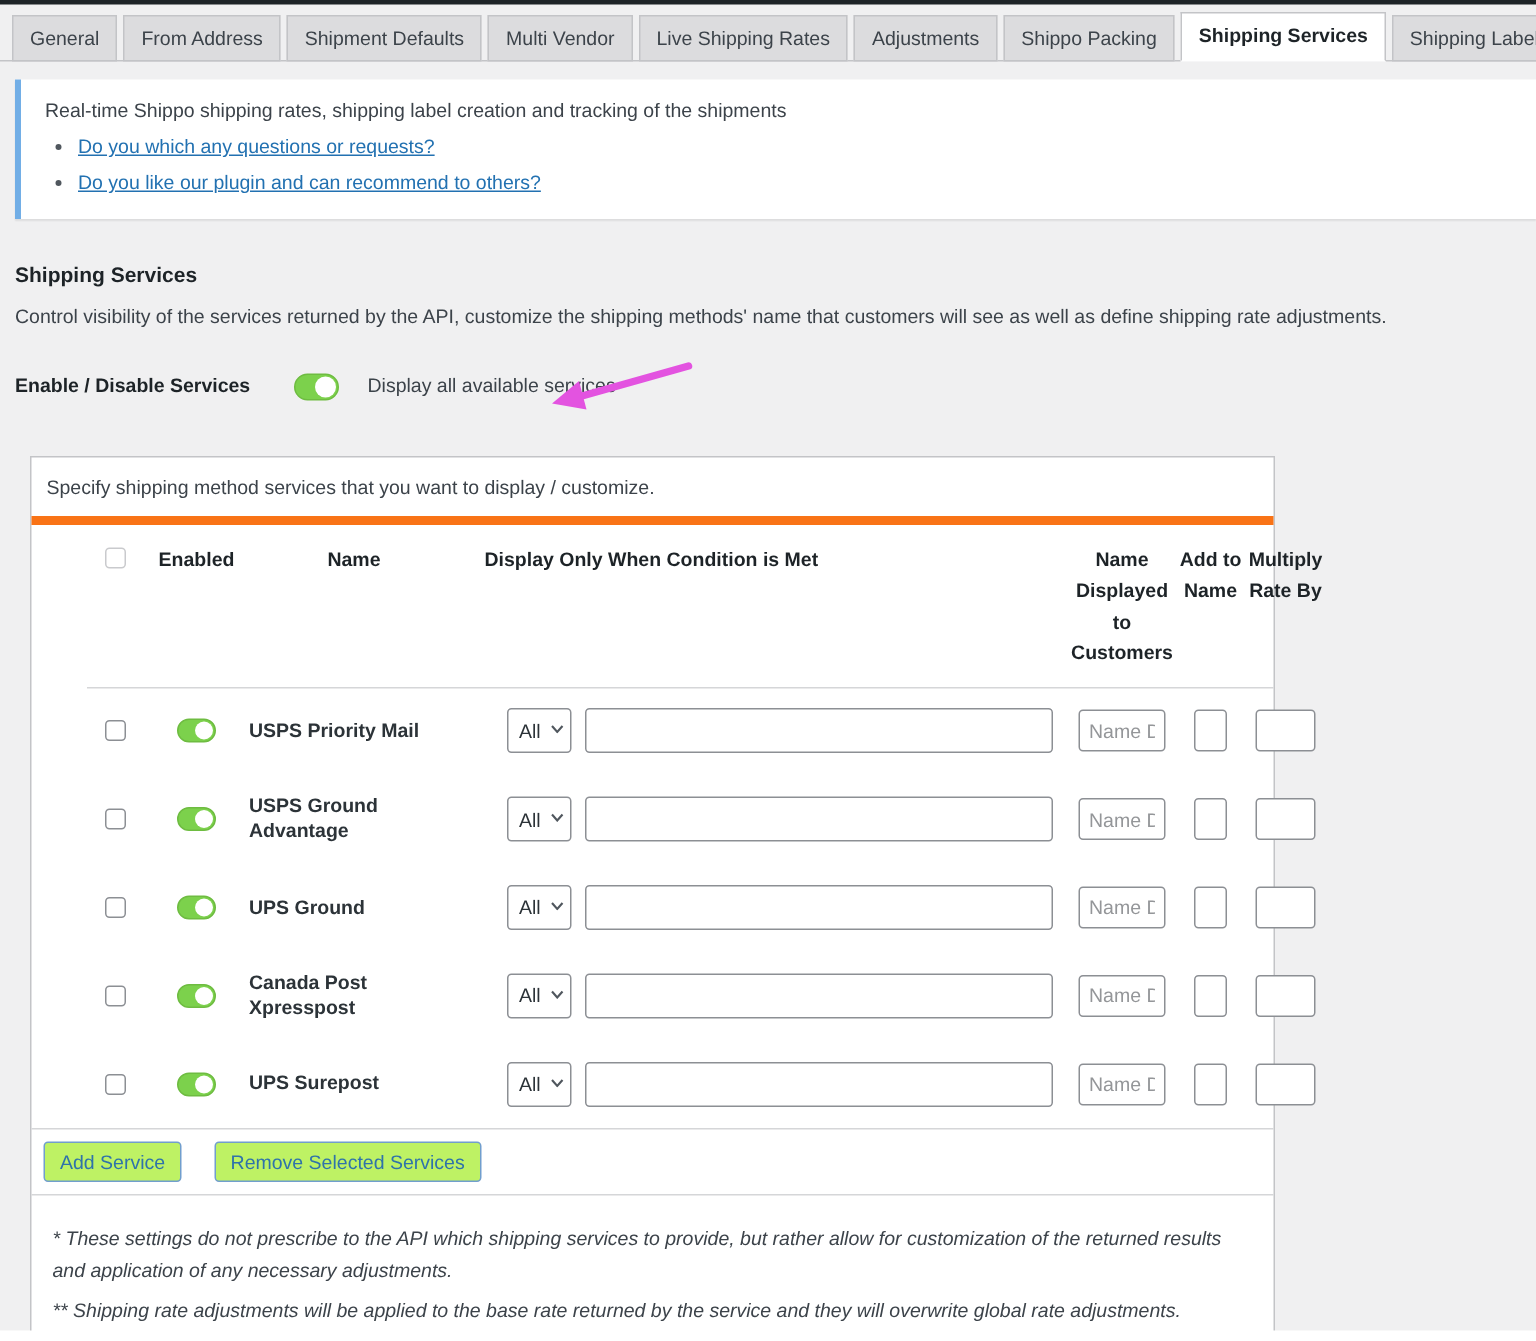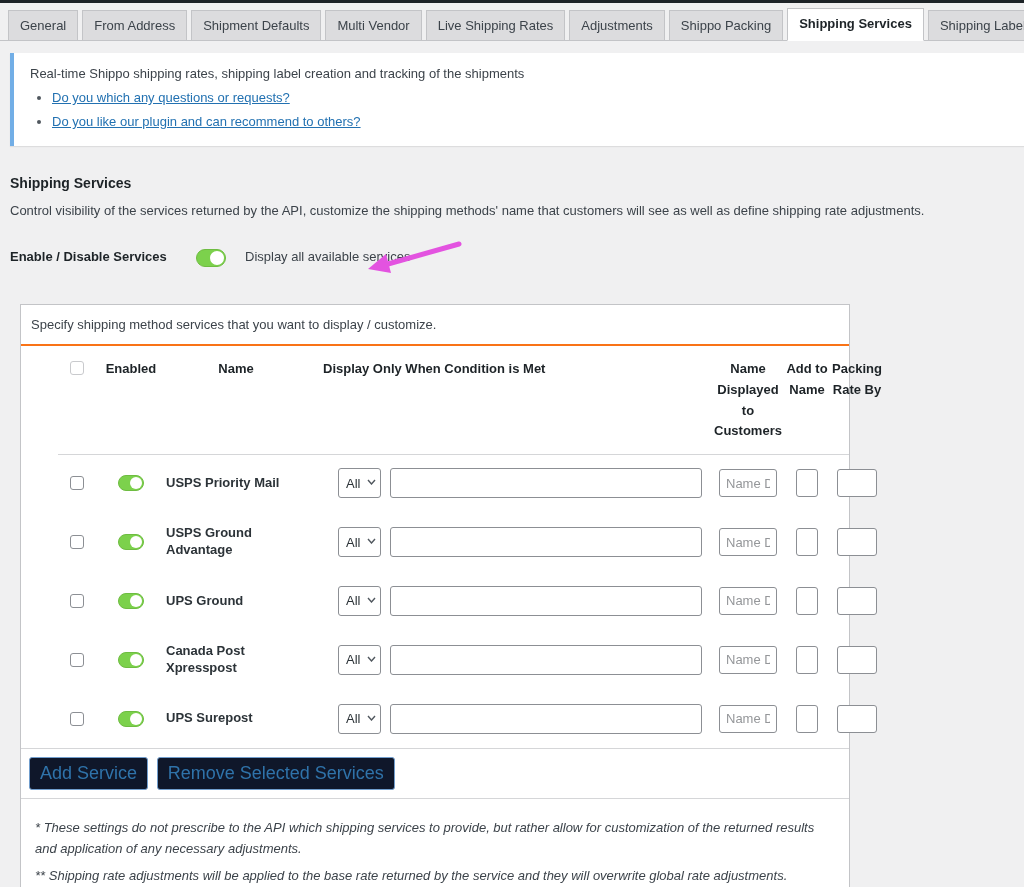--- a/index.html
+++ b/index.html
@@ -73,21 +73,21 @@
   .toggle-label { margin-left:8px; color:#3c434a; }
   .arrow-annotation { position:absolute; left:348px; top:-14px; width:110px; height:46px; pointer-events:none; }
 
   
   .services-box {
     margin:37px 0 0 20px;
     width:830px;
     background:#fff;
     border:1px solid #c3c4c7;
   }
-  .services-caption { padding:12px 10px; border-bottom:2px solid #f97316; color:#3c434a; }
+  .services-caption { padding:12px 10px; border-bottom:6px solid #f97316; color:#3c434a; }
 
   .grid-row {
     display:grid;
     grid-template-columns:38px 70px 140px 404px 76px 42px 58px;
     align-items:center;
     margin-left:37px;
   }
   .header-row {
     padding:13px 0 12px;
     border-bottom:1px solid #d5d6d8;
@@ -131,24 +131,24 @@
     background:#fff; cursor:pointer; display:inline-block;
   }
   input[type="checkbox"].head-check { border-color:#c9cacd; }
 
   .toggle.small { width:26px; height:16px; border-radius:8px; }
   .toggle.small .knob { width:12px; height:12px; top:1px; right:1px; }
 
   .table-actions { border-top:1px solid #d5d6d8; padding:8px 8px; }
   .btn-secondary {
     display:inline-block;
-    background:#0f172a; color:#2f73aa;
+    background:#bef264; color:#2f73aa;
     border:1px solid #719ece; border-radius:3px;
-    padding:5px 10px; margin-right:5px;
-    font-family:"Liberation Sans", sans-serif; font-size:18px;
+    padding:5px 10px; margin-right:18px;
+    font-family:"Liberation Sans", sans-serif; font-size:13px;
     cursor:pointer;
   }
   .table-footnotes { border-top:1px solid #d5d6d8; padding:13px 14px 15px; }
   .table-footnotes p { font-style:italic; color:#3c434a; line-height:1.65; margin:5px 0; max-width:806px; }
   .bottom-strip { position:absolute; left:0; bottom:0; width:100%; height:7px; background:#fff; }
 </style>
 </head>
 <body>
 
 <div class="admin-bar-edge"></div>
@@ -191,21 +191,21 @@
 <div class="services-box">
   <div class="services-caption">Specify shipping method services that you want to display / customize.</div>
 
   <div class="grid-row header-row">
     <div class="col check"><input type="checkbox" class="head-check" style=""></div>
     <div class="col">Enabled</div>
     <div class="col">Name</div>
     <div class="col cond">Display Only When Condition is Met</div>
     <div class="col">Name Displayed to Customers</div>
     <div class="col">Add to Name</div>
-    <div class="col">Packing Rate By</div>
+    <div class="col">Multiply Rate By</div>
   </div>
 
   <div id="rows-container">
   <div class="grid-row service-row">
     <div class="cell-center">
           <input type="checkbox" style="">
         </div>
     <div class="cell-center">
           <span class="toggle small">
             <span class="knob"></span>

